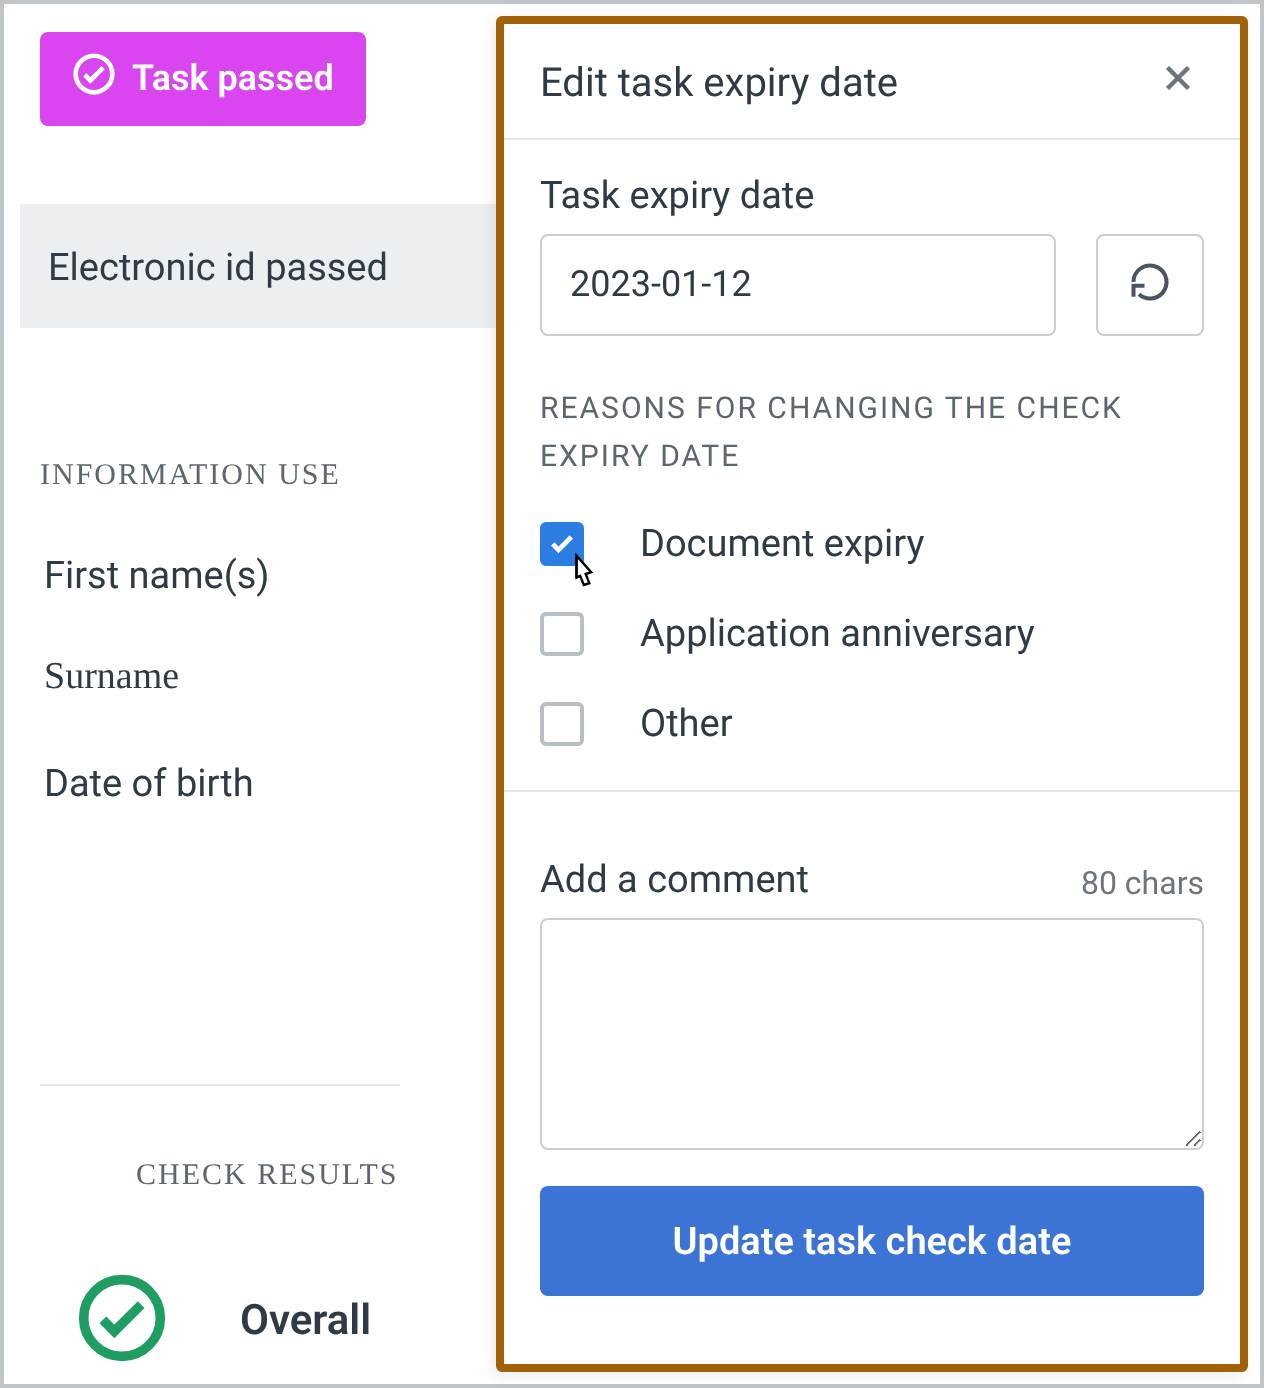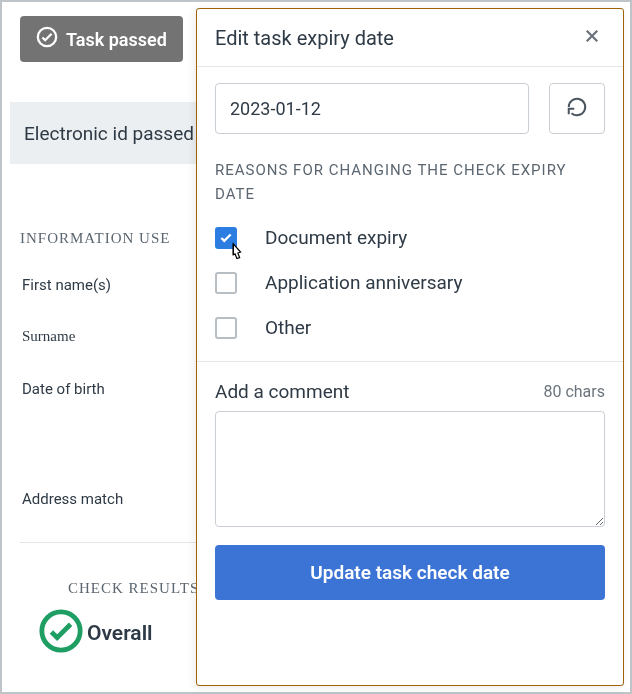--- a/index.html
+++ b/index.html
@@ -1,56 +1,56 @@
 <!DOCTYPE html>
 <html><head>
   <meta charset="utf-8">
   <style>
     * { box-sizing: border-box; margin: 0; padding: 0; }
     body { font-family: -apple-system, BlinkMacSystemFont, "Segoe UI", Roboto, sans-serif; background: #fff; width: 632px; height: 694px; overflow: hidden; position: relative; }
     .outer { border: 2px solid #bfc4c9; width: 632px; height: 694px; position: relative; background: #fff; }
-    .task-badge { position: absolute; top: 14px; left: 18px; background: #737373; color: #fff; padding: 10px 16px; border-radius: 4px; font-size: 18px; font-weight: 600; display: flex; align-items: center; gap: 8px; }
+    .task-badge { position: absolute; top: 14px; left: 18px; background: #d946ef; color: #fff; padding: 10px 16px; border-radius: 4px; font-size: 18px; font-weight: 600; display: flex; align-items: center; gap: 8px; }
     .task-badge svg { width: 22px; height: 22px; }
     .tab-row { position: absolute; top: 100px; left: 8px; right: 8px; height: 62px; background: #eceff1; display: flex; align-items: center; padding-left: 14px; }
     .tab { font-size: 19px; color: #2e3a45; }
     .section-heading { font-size: 15px; letter-spacing: 1px; color: #5b6670; font-weight: 400; position: absolute; left: 18px; font-family: Liberation Serif, serif; }
     .sh1 { top: 228px; }
     .sh2 { top: 578px; margin-left: 48px; }
-    .field-label { font-size: 15px; color: #2e3a45; position: absolute; left: 20px; }
+    .field-label { font-size: 19px; color: #2e3a45; position: absolute; left: 20px; }
     .fl1 { top: 274px; }
     .fl2 { top: 326px; font-family: Liberation Serif, serif; }
     .fl3 { top: 378px; }
     .fl4 { top: 488px; }
     .divider { position: absolute; left: 18px; right: 430px; height: 1px; background: #e2e6e9; }
     .d1 { top: 540px; }
-    .overall-row { position: absolute; top: 606px; left: 36px; display: flex; align-items: center; gap: 3px; }
+    .overall-row { position: absolute; top: 634px; left: 36px; display: flex; align-items: center; gap: 36px; }
     .overall-icon svg { width: 46px; height: 46px; }
     .overall-text { font-size: 21px; font-weight: 600; color: #2e3a45; }
     
-    .modal { position: absolute; top: 6px; right: 6px; width: 428px; bottom: 6px; background: #fff; border: 1px solid #a16207; border-radius: 3px; box-shadow: -2px 2px 8px rgba(0,0,0,0.08); display: flex; flex-direction: column; }
+    .modal { position: absolute; top: 6px; right: 6px; width: 376px; bottom: 6px; background: #fff; border: 4px solid #a16207; border-radius: 3px; box-shadow: -2px 2px 8px rgba(0,0,0,0.08); display: flex; flex-direction: column; }
     .modal-header { display: flex; align-items: center; justify-content: space-between; padding: 14px 18px; border-bottom: 1px solid #e2e6e9; }
     .modal-title { font-size: 20px; color: #2e3a45; font-weight: 400; }
     .close-btn { background: none; border: none; cursor: pointer; padding: 4px; color: #6c757d; }
     .close-btn svg { width: 18px; height: 18px; }
     .modal-body { padding: 16px 18px 18px 18px; flex: 1; overflow: auto; }
     .field-group-label { font-size: 19px; color: #2e3a45; margin-bottom: 8px; }
     .input-row { display: flex; gap: 20px; margin-bottom: 24px; }
     .date-input { flex: 1; border: 1px solid #c9cfd4; border-radius: 4px; padding: 14px 14px; font-size: 18px; color: #2e3a45; font-family: inherit; }
     .refresh-btn { width: 56px; border: 1px solid #c9cfd4; border-radius: 4px; background: #fff; cursor: pointer; display: flex; align-items: center; justify-content: center; color: #4a5560; }
     .refresh-btn svg { width: 22px; height: 22px; }
     .reasons-heading { font-size: 15px; letter-spacing: 1px; color: #5b6670; font-weight: 400; margin-bottom: 20px; line-height: 1.6; }
     .check-row { display: flex; align-items: center; gap: 28px; margin-bottom: 22px; position: relative; }
     .checkbox { width: 22px; height: 22px; border: 2px solid #b7bec4; border-radius: 3px; background: #fff; cursor: pointer; display: flex; align-items: center; justify-content: center; flex-shrink: 0; }
     .checkbox.checked { background: #2b7de1; border-color: #2b7de1; }
     .checkbox.checked svg { width: 14px; height: 14px; color: #fff; }
     .check-label { font-size: 19px; color: #2e3a45; }
     .cursor { position: absolute; left: 10px; top: 14px; pointer-events: none; }
     .cursor svg { width: 22px; height: 26px; }
     .comment-section { border-top: 1px solid #e2e6e9; margin: 10px -18px 0 -18px; padding: 18px 18px 0 18px; }
-    .comment-header { display: flex; justify-content: space-between; align-items: center; margin-bottom: 8px; }
+    .comment-header { display: flex; justify-content: space-between; align-items: flex-end; margin-bottom: 8px; margin-top: 14px; }
     .comment-label { font-size: 19px; color: #2e3a45; }
     .char-count { font-size: 16px; color: #6c757d; }
     .comment-textarea { width: 100%; height: 116px; border: 1px solid #c9cfd4; border-radius: 4px; resize: both; font-family: inherit; font-size: 16px; padding: 10px; }
     .update-btn { width: 100%; margin-top: 14px; background: #3c74d6; color: #fff; border: none; border-radius: 4px; padding: 16px; font-size: 19px; font-weight: 600; cursor: pointer; font-family: inherit; }
   </style>
 </head>
 <body>
 
 <div class="outer">
   <div class="task-badge">
@@ -64,21 +64,20 @@
   </div>
 
   <div class="tab-row">
     <div class="tab">Electronic id passed</div>
   </div>
 
   <div class="section-heading sh1">INFORMATION USE</div>
   <div class="field-label fl1">First name(s)</div>
   <div class="field-label fl2">Surname</div>
   <div class="field-label fl3">Date of birth</div>
-  <div class="field-label fl4">Address match</div>
   <div class="divider d1"></div>
   <div class="section-heading sh2">CHECK RESULTS</div>
 
   <div class="overall-row">
     <span class="overall-icon">
       <svg viewBox="0 0 24 24" fill="none" stroke="#1f9e64" stroke-width="2.5">
           <circle cx="12" cy="12" r="10"></circle>
           <path d="M7 12.5l3 3 7-7"></path>
         </svg>
     </span>
@@ -90,20 +89,21 @@
       <div class="modal-title">Edit task expiry date</div>
       <button class="close-btn">
         <span>
           <svg viewBox="0 0 24 24" fill="none" stroke="currentColor" stroke-width="3">
               <path d="M5 5l14 14M19 5L5 19"></path>
             </svg>
         </span>
       </button>
     </div>
     <div class="modal-body">
+      <div class="field-group-label">Task expiry date</div>
       <div class="input-row">
         <input class="date-input" value="2023-01-12" style="">
         <button class="refresh-btn">
           <span>
             <svg viewBox="0 0 24 24" fill="none" stroke="currentColor" stroke-width="2.2">
                 <path d="M3 12a9 9 0 1 1 3 6.7"></path>
                 <path d="M3 20v-6h6"></path>
               </svg>
           </span>
         </button>

